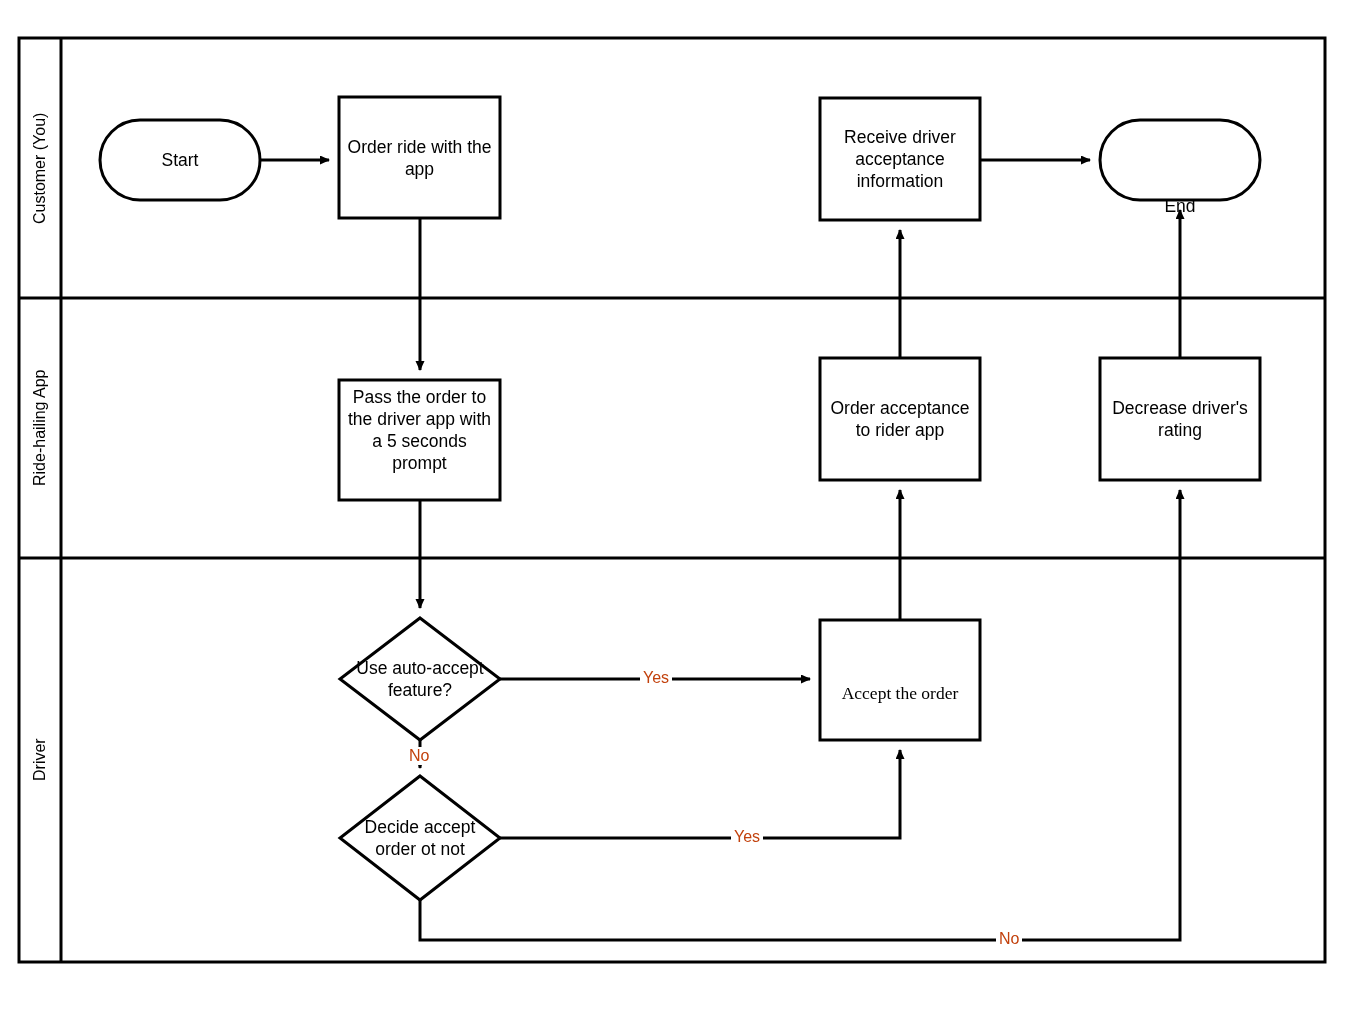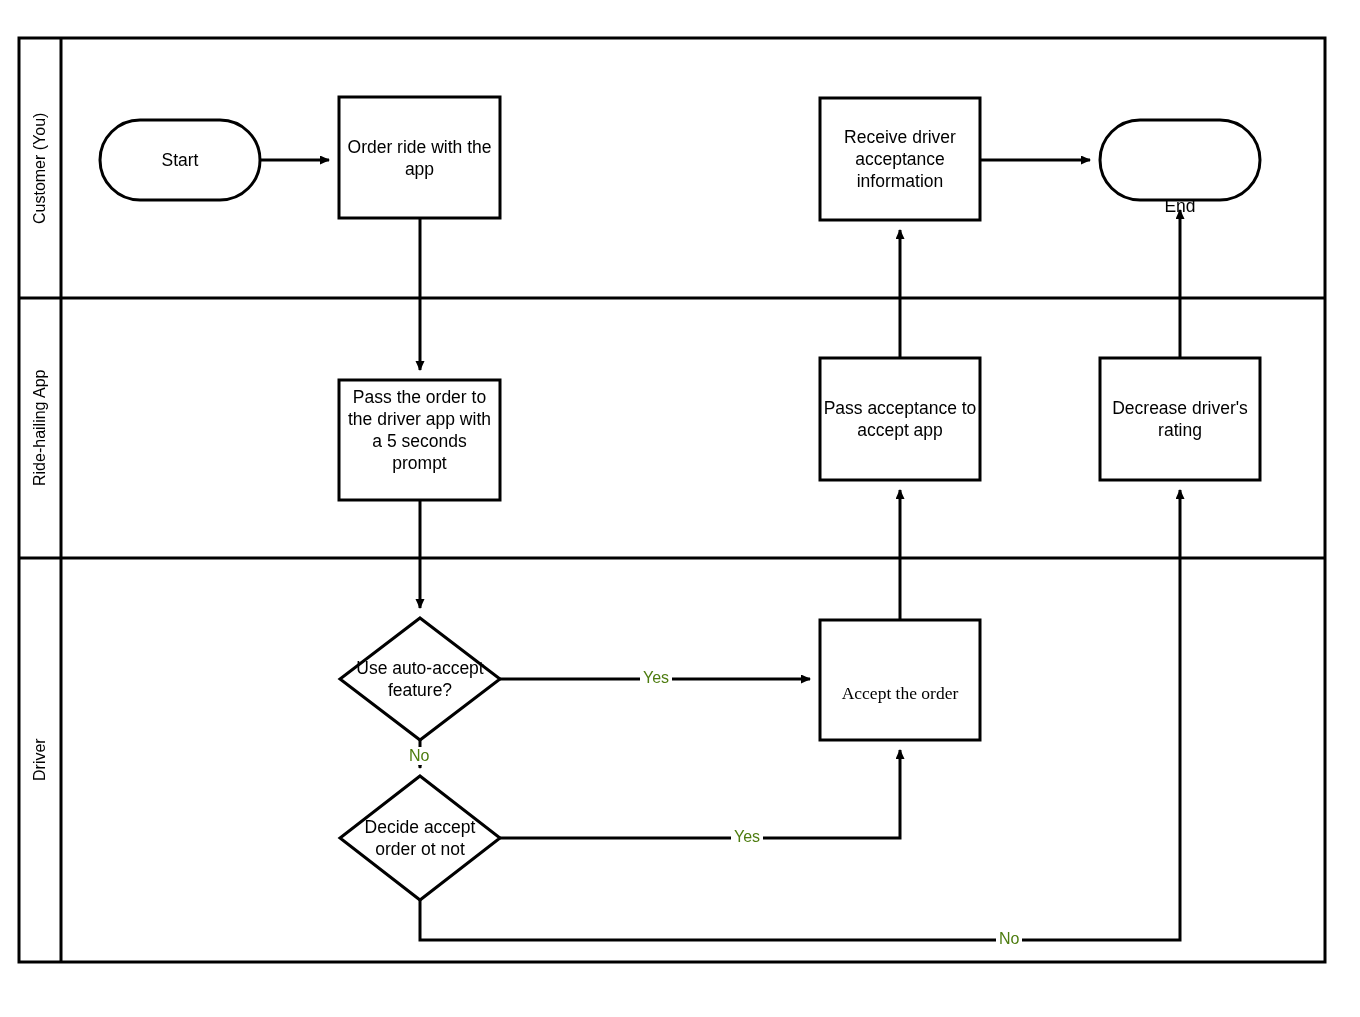--- a/index.html
+++ b/index.html
@@ -41,21 +41,21 @@
     justify-content: center;
     font-size: 16px;
     color: #000000;
     writing-mode: vertical-rl;
     transform: rotate(180deg);
     white-space: nowrap;
   }
   .edge-label {
     position: absolute;
     font-size: 16px;
-    color: #4d7c0f;
+    color: #c2410c;
     background: #ffffff;
     padding: 0 3px;
     text-align: center;
     line-height: 18px;
   }
 </style>
 </head>
 <body>
 
 <div id="canvas">
@@ -109,21 +109,21 @@
   <div class="shape-text" style="left:100px; top:120px; width:160px; height:80px;">Start</div>
 
   <div class="shape-text" style="left:824px; top:98px; width:152px; height:122px;">Receive driver acceptance information</div>
 
   <div class="shape-text" style="left:345px; top:97px; width:149px; height:121px;">Order ride with the app</div>
 
   <div class="shape-text" style="left:1100px; top:120px; width:160px; height:80px;margin-top:46px;">End</div>
 
   <div class="shape-text" style="left:343px; top:380px; width:153px; height:99px;">Pass the order to the driver app with a 5 seconds prompt</div>
 
-  <div class="shape-text" style="left:822px; top:358px; width:156px; height:122px;">Pass acceptance to accept app</div>
+  <div class="shape-text" style="left:822px; top:358px; width:156px; height:122px;">Order acceptance to rider app</div>
 
   <div class="shape-text" style="left:336px; top:648px; width:168px; height:62px;">Use auto-accept feature?</div>
 
   <div class="shape-text" style="left:1102px; top:358px; width:156px; height:122px;">Decrease driver's rating</div>
 
   <div class="shape-text" style="left:820px; top:620px; width:160px; height:145px;font-family:Liberation Serif, serif;">Accept the order</div>
 
   <div class="shape-text" style="left:342px; top:807px; width:156px; height:62px;">Decide accept order ot not</div>
 
   <div class="edge-label" style="left:640px; top:669px;">Yes</div>

